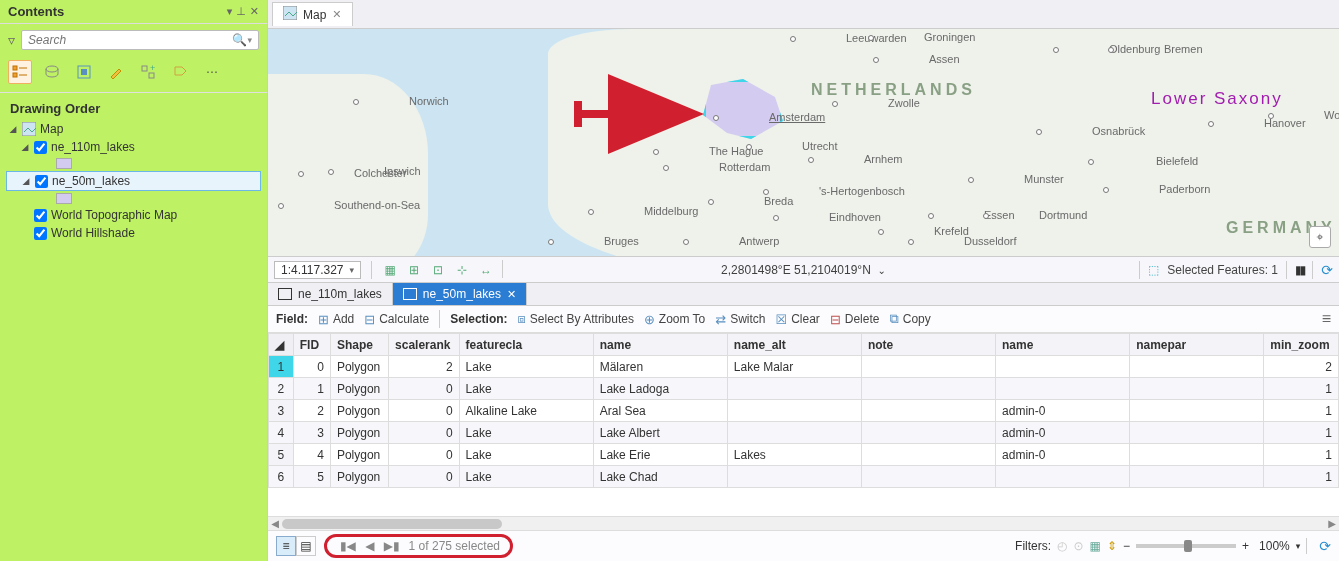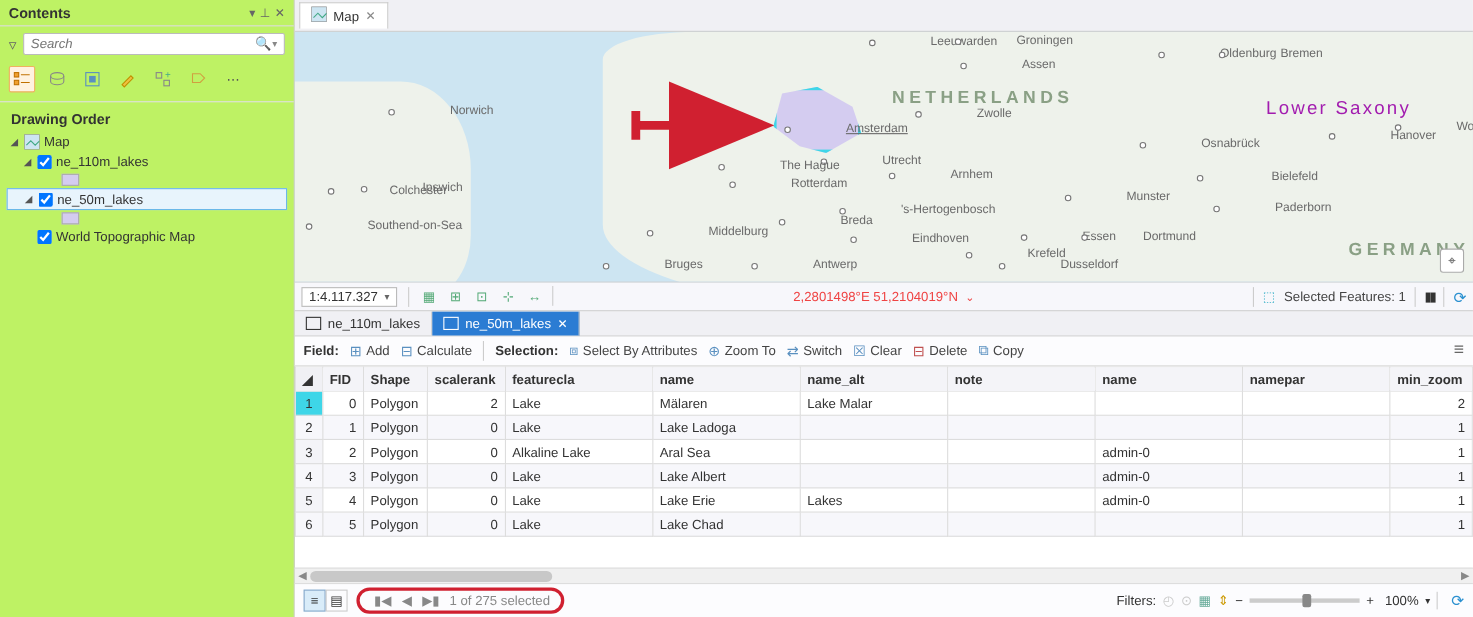--- a/index.html
+++ b/index.html
@@ -50,21 +50,21 @@
 .arrow { position: absolute; left: 310px; top: 60px; }
 .arrow svg { overflow: visible; }
 .nav-compass { position:absolute; right:8px; bottom:8px; width:22px; height:22px; border:1px solid #aaa; background:#fff; border-radius:3px; display:flex; align-items:center; justify-content:center; color:#666; }
 
 
 .map-status { display: flex; align-items: center; background: #f7f7fb; border-bottom: 1px solid #ccc; height: 26px; padding: 0 6px; font-size: 12px; }
 .scale-box { border: 1px solid #bbb; padding: 1px 6px; background: #fff; margin-right: 6px; display:flex; align-items:center; gap:6px;}
 .scale-box .dd { color:#666; font-size:9px;}
 .status-tools { display: flex; gap: 4px; margin-right: auto; margin-left: 4px; }
 .status-tools .tbtn { width: 20px; height: 20px; border:1px solid transparent; display:flex;align-items:center;justify-content:center; color:#5a7; cursor:pointer;}
-.status-center { position:absolute; left:50%; transform:translateX(-50%); color:#ef4444;}
+.status-center { position:absolute; left:50%; transform:translateX(-50%); color:#404040;}
 .status-right { display: flex; align-items:center; gap:8px; }
 .status-right .sel-label { color:#444; }
 .status-right .refresh { color:#2a90d0; cursor:pointer; font-size:14px;}
 
 
 .attr-tab-bar { display:flex; background:#f0f0f4; border-bottom:1px solid #ccc; }
 .attr-tab { display:flex; align-items:center; gap:6px; padding:4px 10px; font-size:12px; border-right:1px solid #ccc; cursor:pointer; }
 .attr-tab.active { background:#2b7cd3; color:#fff; }
 .attr-tab .tab-icon { width:14px; height:12px; border:1px solid currentColor; display:inline-block; }
 .attr-tab .close-x { font-size:11px; }
@@ -193,20 +193,25 @@
             <input type="checkbox" class="chk" checked="" style="">
             <span>ne_50m_lakes</span>
           </div>
           <div class="tree-row indent2">
             <span class="swatch" style="background:#d4ccf0"></span>
           </div>
           <div class="tree-row indent1">
             <span class="tri"></span>
             <input type="checkbox" class="chk" checked="" style="">
             <span>World Topographic Map</span>
+          </div>
+          <div class="tree-row indent1">
+            <span class="tri"></span>
+            <input type="checkbox" class="chk" checked="" style="">
+            <span>World Hillshade</span>
           </div>
         </div>
     </div>
   </div>
 
   <div class="right-panel">
     <div class="map-tab-bar">
       <div class="map-tab">
         <span class="mapicon"><svg width="14" height="14">
               <rect width="14" height="14" fill="#cde5f2" stroke="#888"></rect>

